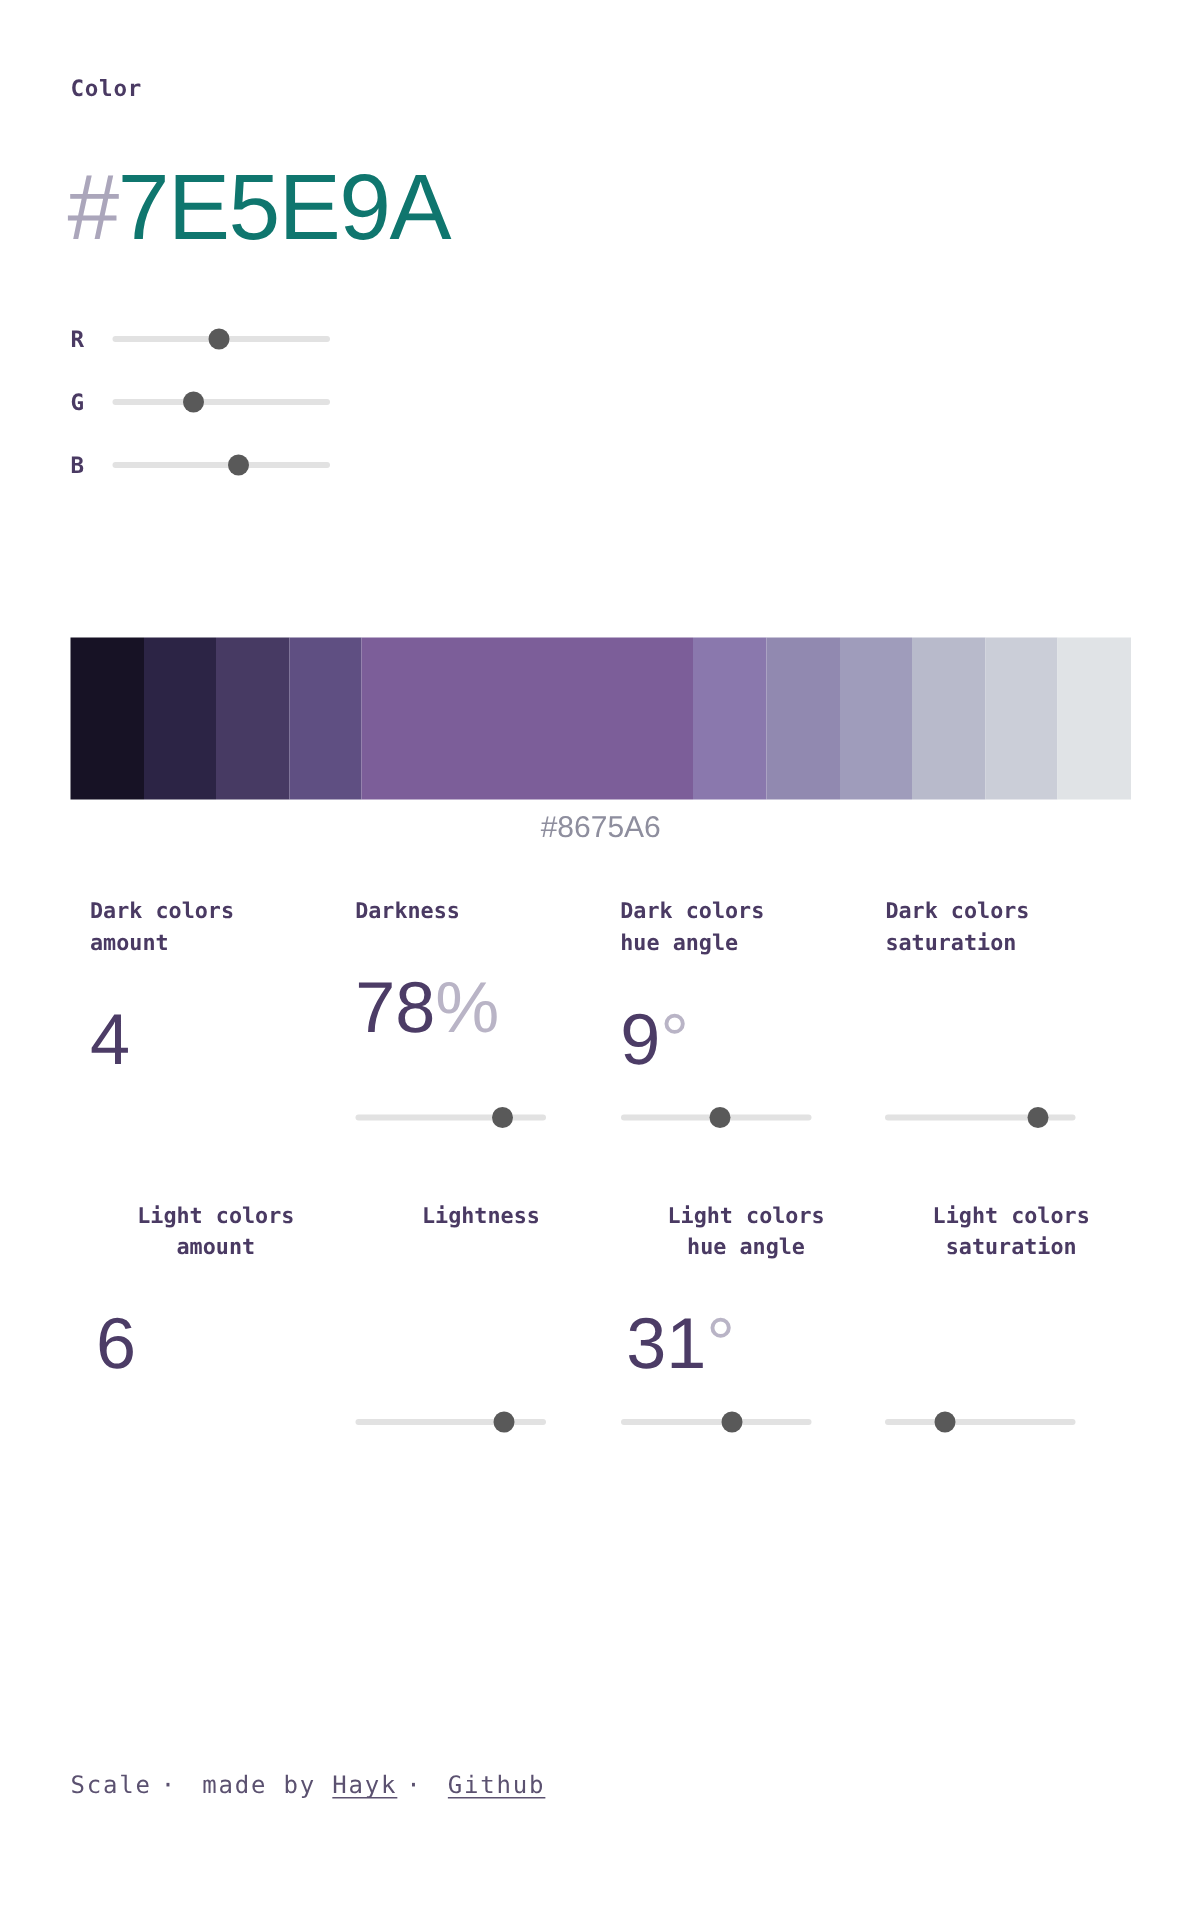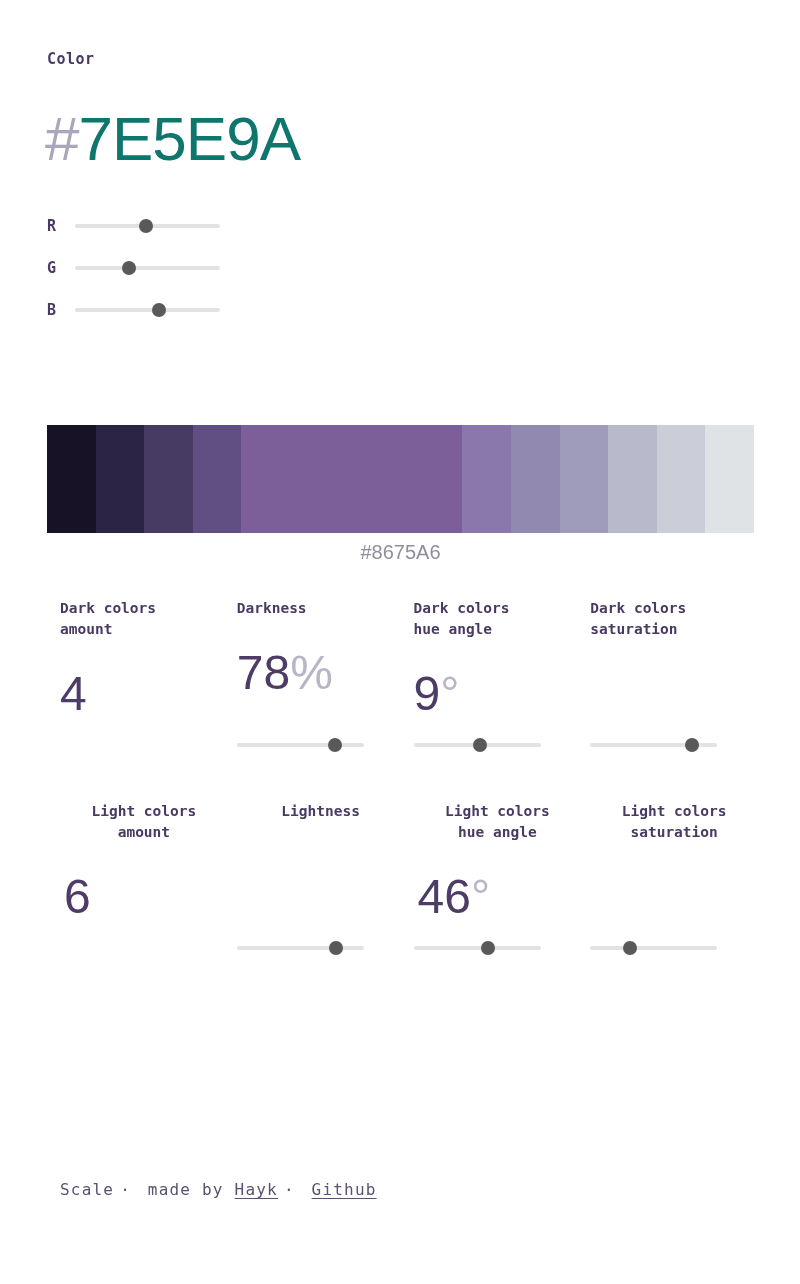--- a/index.html
+++ b/index.html
@@ -158,21 +158,20 @@
   
   .footer {
     position: absolute;
     left: 47px;
     top: 1180px;
     font-family: "DejaVu Sans Mono", "Liberation Mono", monospace;
     font-size: 16px;
     letter-spacing: 1.2px;
     color: #5b5170;
     white-space: nowrap;
-    margin-left: 13px;
   }
   .footer .sep { color: #5b5170; padding: 0 6px; }
   .footer a {
     color: #5b5170;
     text-decoration: underline;
     text-underline-offset: 3px;
   }
 </style>
 </head>
 <body>
@@ -268,21 +267,21 @@
           <div class="ctl-label">Lightness</div>
           <div class="ctl-slider">
             <div class="track">
               <span class="thumb" style="left: 78%;"></span>
             </div>
           </div>
         </div>
         <div class="ctl">
           <div class="ctl-label">Light colors
 hue angle</div>
-          <div class="ctl-value"><span class="num">46</span><span class="unit">°</span></div>
+          <div class="ctl-value"><span class="num">31</span><span class="unit">°</span></div>
           <div class="ctl-slider">
             <div class="track">
               <span class="thumb" style="left: 59%;"></span>
             </div>
           </div>
         </div>
         <div class="ctl">
           <div class="ctl-label">Light colors
 saturation</div>
           <div class="ctl-slider">

